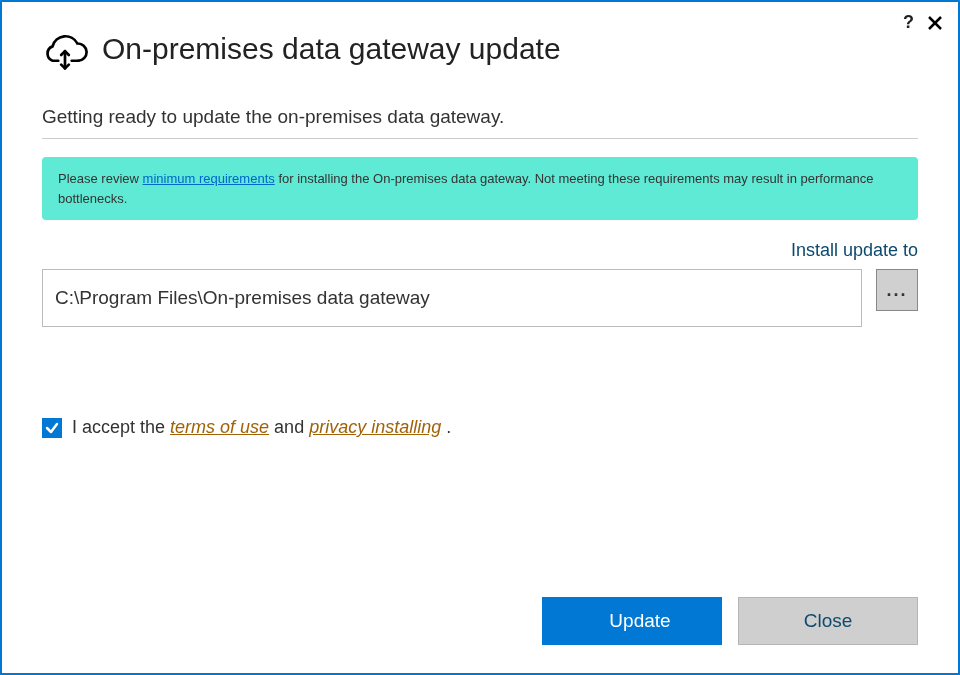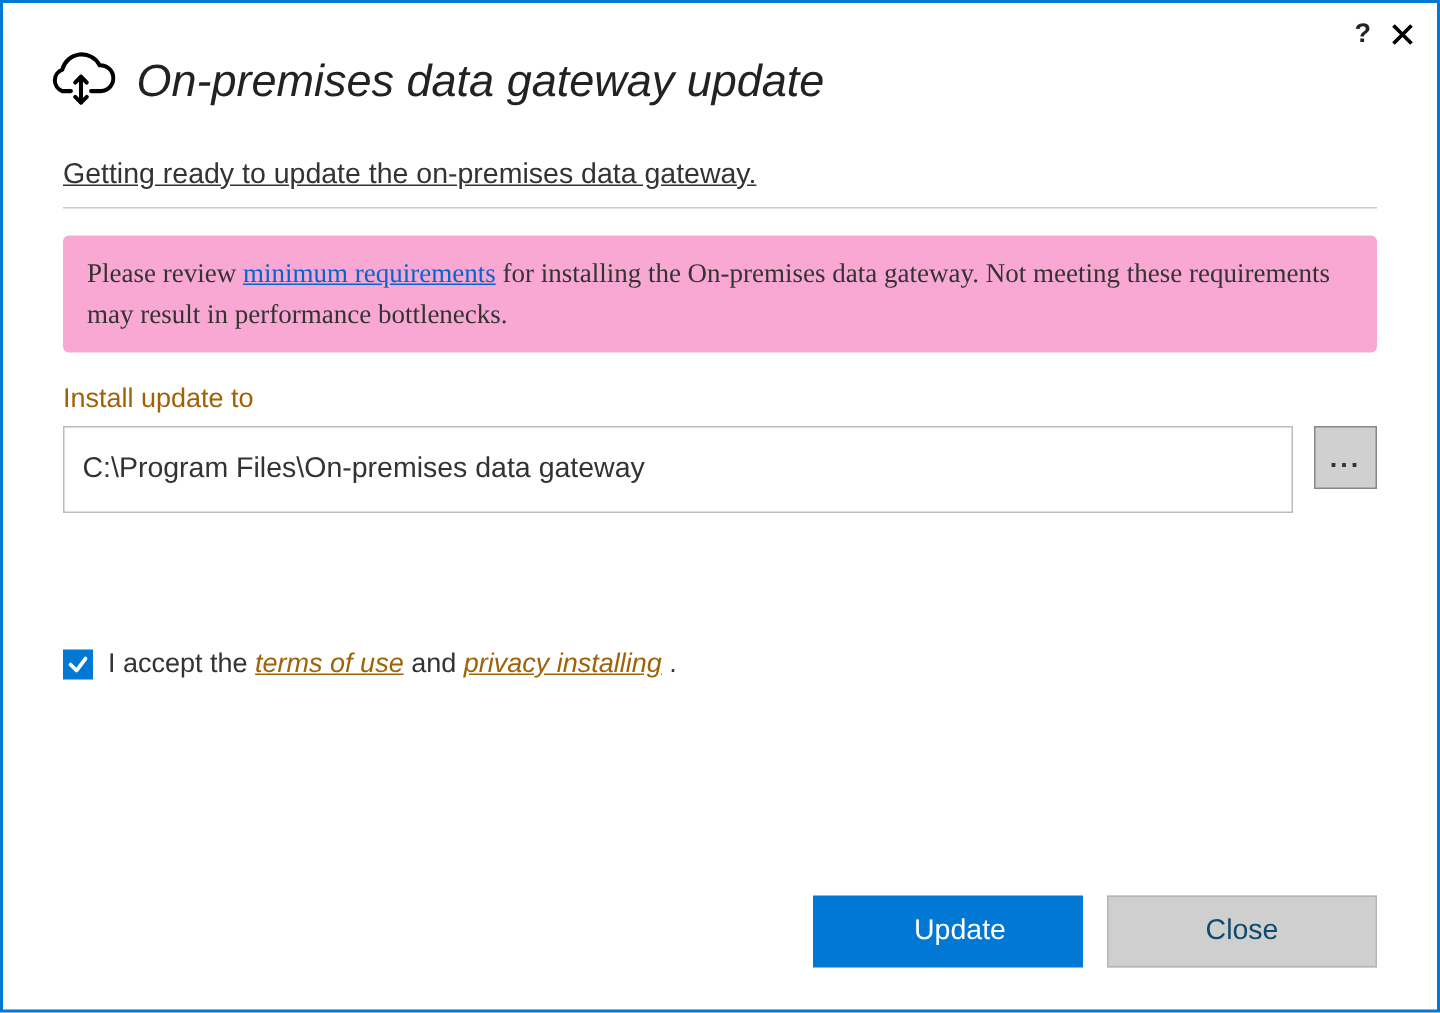--- a/index.html
+++ b/index.html
@@ -38,63 +38,60 @@
       display: flex;
       align-items: center;
       justify-content: center;
     }
     .close-btn svg {
       width: 16px;
       height: 16px;
     }
     .header {
       display: flex;
-      align-items: center;
       gap: 14px;
-      padding: 30px 40px 10px 29px;
-      font-style: italic;
+      padding: 30px 40px 10px 40px;
     }
     .cloud-icon {
       width: 46px;
       height: 46px;
     }
     .header h1 {
       font-size: 30px;
       font-weight: 400;
       color: #222;
     }
     .content {
       padding: 18px 40px 0 40px;
     }
     .intro {
       font-size: 19px;
       color: #333;
       padding-bottom: 10px;
       border-bottom: 1px solid #ccc;
       margin-bottom: 18px;
-      text-decoration: underline;
     }
     .info-box {
-      background: #f9a8d4;
+      background: #5eead4;
       border-radius: 4px;
       padding: 12px 16px;
-      font-size: 18px;
+      font-size: 13px;
       color: #333;
       line-height: 1.5;
       margin-bottom: 20px;
-      font-family: Liberation Serif, serif;
     }
     .info-box a {
       color: #0066cc;
       text-decoration: underline;
     }
     .field-label {
       font-size: 18px;
-      color: #a16207;
+      color: #0c4a6e;
       margin-bottom: 8px;
+      text-align: right;
     }
     .path-row {
       display: flex;
       gap: 14px;
       align-items: stretch;
     }
     .path-input {
       flex: 1;
       border: 1px solid #bbb;
       padding: 8px 12px;

